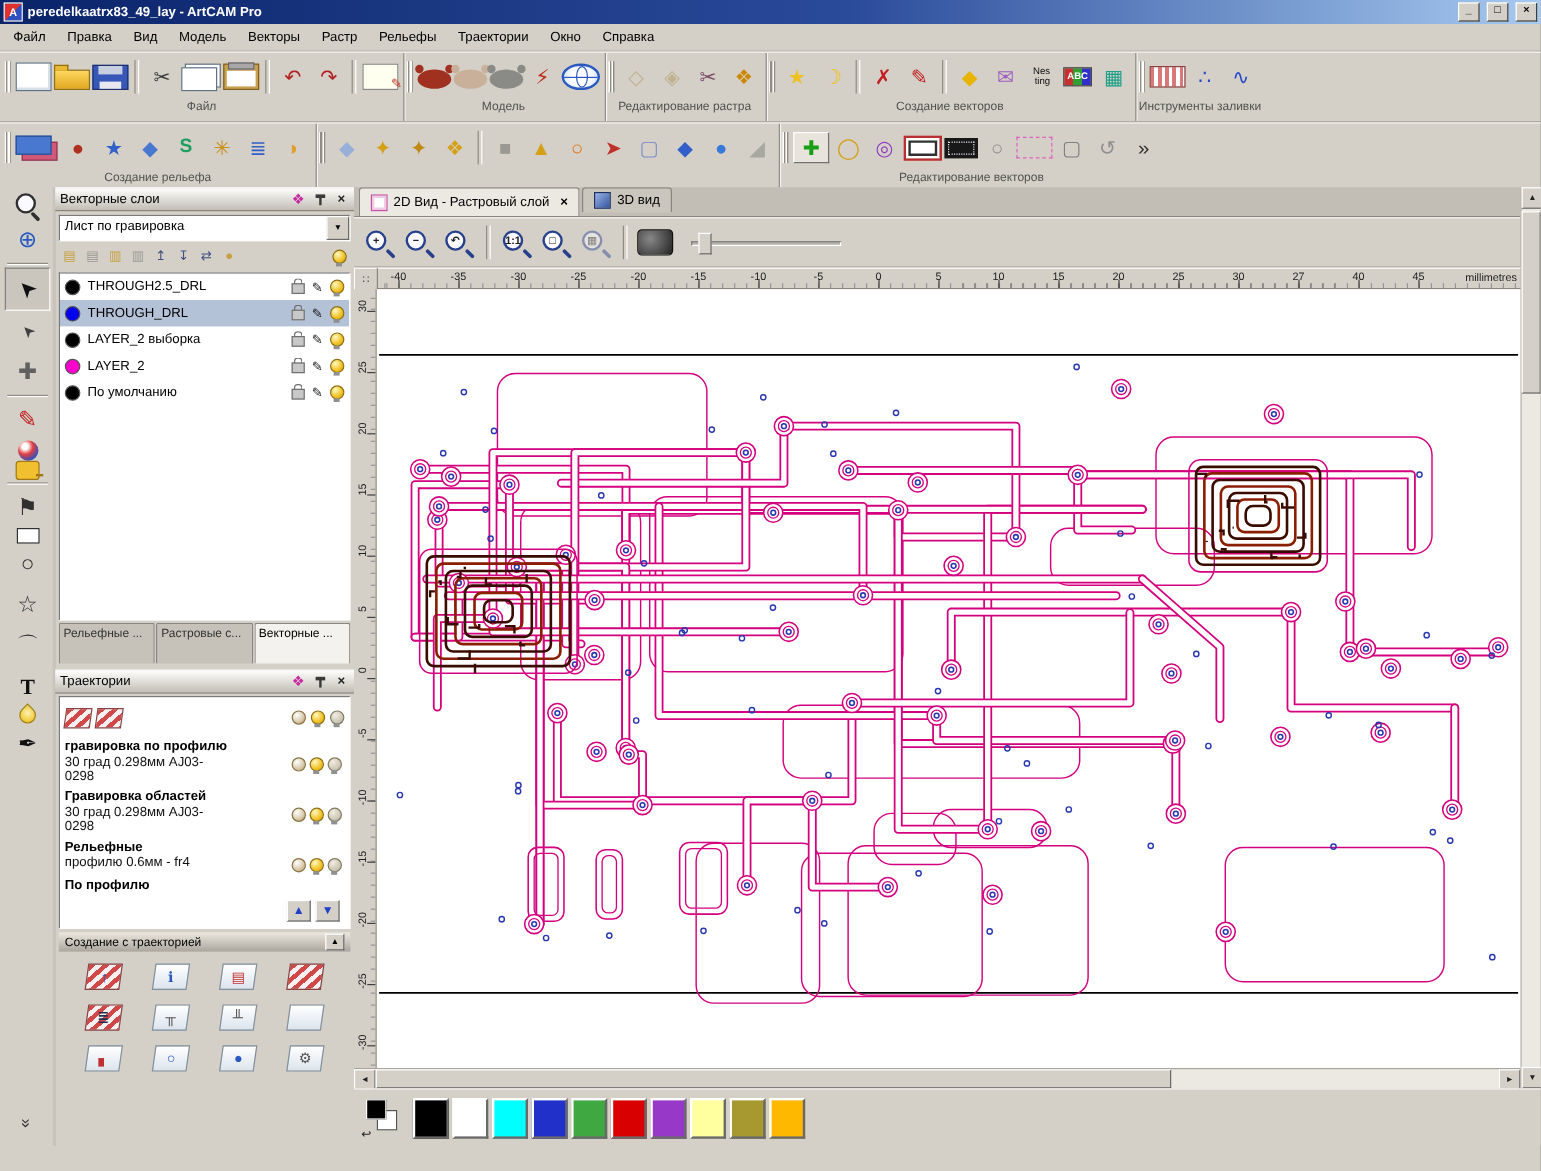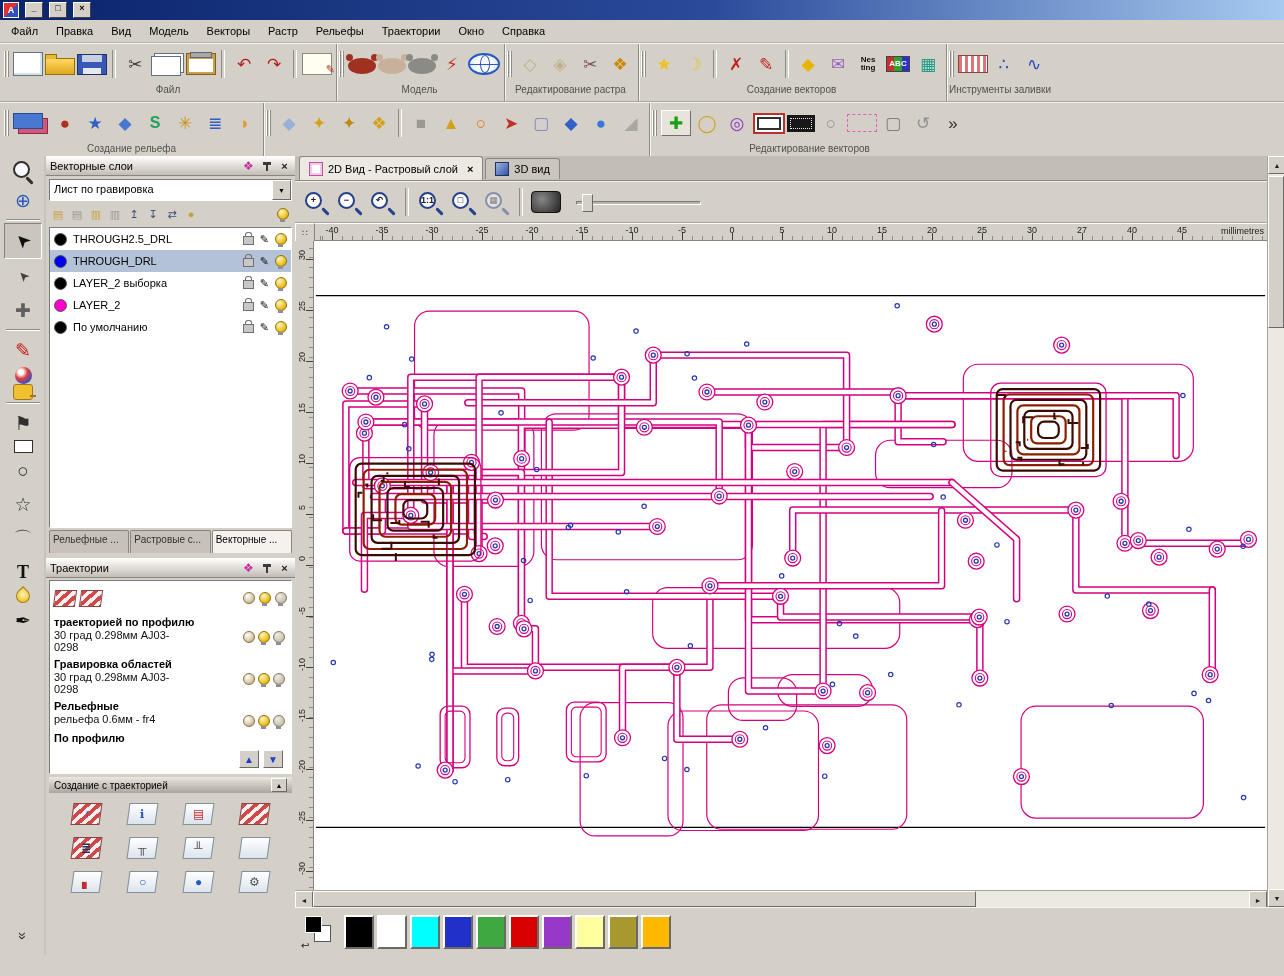--- a/index.html
+++ b/index.html
@@ -51,21 +51,21 @@
   .combo-btn{width:17px;background:#d4d0c8;border:1px solid;border-color:#fff #6a6a6a #6a6a6a #fff;font-size:7px;display:flex;align-items:center;justify-content:center}
   .layerops{display:flex;align-items:center;gap:3px;padding:2px 4px;height:20px}
   .lop{width:16px;height:14px;font-size:11px}
   .layerops .bulb{margin-left:auto;margin-right:2px}
   .layerlist{flex:1;margin:1px 3px 2px;background:#fff;border:1px solid;border-color:#7a7a7a #fff #fff #7a7a7a;overflow:hidden}
   .lrow{display:flex;align-items:center;height:22px;padding:0 4px;gap:6px}
   .lrow.sel{background:#b4c2d8}
   .ldot{width:11px;height:11px;border-radius:50%;border:1px solid #555}
   .lname{flex:1;white-space:nowrap;overflow:hidden}
   .pen{font-size:11px;color:#111}
-  .ptabs{display:flex;height:23px;padding:0 3px;gap:1px}
+  .ptabs{display:flex;height:34px;padding:0 3px;gap:1px}
   .ptab{flex:1;background:#c6c2ba;border:1px solid #8a867e;border-bottom:none;border-radius:2px 2px 0 0;font-size:10px;padding:3px 3px 0;white-space:nowrap;overflow:hidden;color:#333}
   .ptab.active{background:#f4f2ee;color:#000}
 
   .tp-panel{flex:1;display:flex;flex-direction:column;margin-top:4px;min-height:0}
   .tp-body{background:#fff;border:1px solid;border-color:#7a7a7a #fff #fff #7a7a7a;margin:2px 3px 0;padding:4px 4px 0;display:flex;flex-direction:column}
   .tp-head-icons{display:flex;align-items:center;gap:4px;height:26px}
   .sp{flex:1}
   .tp-item .tname{font-weight:bold;margin-top:5px;white-space:nowrap;overflow:hidden}
   .tp-detail{display:flex;align-items:flex-start;margin-top:1px}
   .tp-detail .dt{width:138px;color:#111}
@@ -74,21 +74,21 @@
   .arrbtn{width:18px;height:16px;background:#d4d0c8;border:1px solid;border-color:#fff #6a6a6a #6a6a6a #fff;color:#2040c8;font-size:10px;font-weight:bold;display:flex;align-items:center;justify-content:center}
   .opshead{height:16px;display:flex;align-items:center;gap:4px;padding:0 5px;background:linear-gradient(#ece8e0,#aaa69e);font-size:10px;margin:3px 3px 0}
   .collapse-btn{width:14px;height:12px;background:#d4d0c8;border:1px solid;border-color:#fff #6a6a6a #6a6a6a #fff;font-size:7px;display:flex;align-items:center;justify-content:center}
   .opgrid{display:grid;grid-template-columns:repeat(4,1fr);gap:12px 4px;padding:10px 14px;justify-items:center}
   .tp-fill{flex:1}
 
   
   .main{position:absolute;left:295px;top:156px;right:0;bottom:21px;display:flex;flex-direction:column}
   .main-top{flex:1;display:flex;min-height:0}
   .main-left{flex:1;display:flex;flex-direction:column;min-width:0}
-  .viewtabs{height:24px;display:flex;align-items:center;gap:2px;padding-left:4px;background:#c2beb6;border-bottom:1px solid #8a867e}
+  .viewtabs{height:24px;display:flex;align-items:flex-start;gap:2px;padding-left:4px;background:#c2beb6;border-bottom:1px solid #8a867e}
   .vtab{height:20px;display:flex;align-items:center;gap:5px;padding:0 9px;background:#cac6be;border:1px solid #8a867e;border-bottom:none;border-radius:3px 3px 0 0;white-space:nowrap}
   .vtab.active{height:23px;background:#ece9e2}
   .vtab .x{margin-left:4px;font-weight:bold;font-size:11px}
   .t2d{width:12px;height:12px;background:#fff;border:1px solid #c050a0;box-shadow:inset 0 0 0 2px #f0cce4}
   .t3d{width:12px;height:12px;background:linear-gradient(135deg,#9ab4e4,#3454a4);border:1px solid #1c3064}
   .zoombar{height:40px;display:flex;align-items:center;gap:5px;padding:0 8px;border-top:1px solid #f6f4f0;border-bottom:1px solid #a8a49c;background:#d4d0c8}
   .zb{display:flex;align-items:center;gap:5px}
   .zbt{width:30px;height:30px}
   .slider{width:125px;height:20px;position:relative;margin-left:10px}
   .groove{position:absolute;left:0;right:0;top:9px;height:2px;border:1px solid;border-color:#7a7a7a #fff #fff #7a7a7a;background:#b8b4ac}
@@ -138,21 +138,21 @@
   .i-paste::before{content:"";position:absolute;top:-2px;left:3px;right:3px;height:4px;background:#a8a8a8;border:1px solid #666}
   .i-paste::after{content:"";position:absolute;left:2px;right:2px;top:5px;bottom:2px;background:#fff}
   .i-note{width:18px;height:20px;background:#fffff0;border:1px solid #888;position:relative}
   .i-note::after{content:"✎";position:absolute;right:-4px;bottom:-2px;font-size:11px;color:#c03020}
   .i-bear{width:16px;height:16px;border-radius:50%;background:currentColor;margin-top:4px;position:relative}
   .i-bear::before,.i-bear::after{content:"";position:absolute;top:-4px;width:7px;height:7px;border-radius:50%;background:currentColor}
   .i-bear::before{left:-2px}.i-bear::after{right:-2px}
   .i-wiresphere{width:18px;height:18px;border-radius:50%;border:2px solid #2858c0;background:radial-gradient(circle at 50% 50%,#fff 40%,#cfe0ff 100%);position:relative}
   .i-wiresphere::before{content:"";position:absolute;left:0;right:0;top:50%;border-top:1px solid #2858c0}
   .i-wiresphere::after{content:"";position:absolute;top:0;bottom:0;left:35%;width:30%;border:1px solid #2858c0;border-radius:50%}
-  .i-nesting .g{white-space:pre;font-size:8px;font-weight:bold;line-height:8px;text-align:right}
+  .i-nesting .g{white-space:pre;font-size:8px;font-weight:normal;line-height:8px;text-align:right}
   .i-abc .g{font-size:8px;font-weight:bold;color:#fff;background:linear-gradient(90deg,#c83030 0 33%,#30a030 33% 66%,#3030c8 66%);padding:3px 2px;border:1px solid #444}
   .i-grid{width:16px;height:16px;border:1px solid #904040;background:repeating-linear-gradient(90deg,#d87878 0 3px,#fff 3px 6px)}
   .i-layers{width:14px;height:14px;background:#4878d0;border:1px solid #2a4a90;box-shadow:5px 5px 0 -1px #d05878,5px 5px 0 0 #902a4a;margin:-4px 6px 0 0}
   .i-target{width:17px;height:17px;border:2px solid #b83030;box-shadow:inset 0 0 0 2px #fff,inset 0 0 0 4px #303030;background:#fff}
   .i-circuit{width:17px;height:17px;background:#181818;position:relative}
   .i-circuit::after{content:"";position:absolute;left:3px;right:3px;top:3px;bottom:3px;border:1px dotted #e8e8e8}
   .i-dotsq{width:16px;height:16px;border:1px dashed #e060c0}
   .i-raised{border:1px solid;border-color:#fff #707070 #707070 #fff;background:#e8e4dc;width:24px;height:24px}
   .i-ball{width:17px;height:17px;border-radius:50%;background:radial-gradient(circle at 35% 30%,#fff 15%,#e04040 40%,#3050c0 75%,#208040 100%)}
   .i-tape{width:18px;height:14px;background:#f0c030;border:1px solid #a07818;border-radius:3px;position:relative}
@@ -180,20 +180,21 @@
   .lock{width:9px;height:7px;background:#c8c8c8;border:1px solid #707070;position:relative;display:inline-block;margin-top:2px;flex:none}
   .lock::before{content:"";position:absolute;top:-5px;left:1px;width:5px;height:4px;border:1px solid #707070;border-bottom:none;border-radius:3px 3px 0 0}
 </style>
 </head>
 <body>
 
 <div id="app">
 
   <div class="titlebar">
     <span class="appicon">A</span>
+    <span class="t-title">peredelkaatrx83_49_lay - ArtCAM Pro</span>
     <span class="winbtn">_</span>
     <span class="winbtn">□</span>
     <span class="winbtn">×</span>
   </div>
 
   <div class="menubar">
       <div class="menu-item">Файл</div>
       <div class="menu-item">Правка</div>
       <div class="menu-item">Вид</div>
       <div class="menu-item">Модель</div>
@@ -558,21 +559,21 @@
         <div class="tp-head-icons">
             <span class="op-i i-stripes sm"></span>
             <span class="op-i i-stripes sm"></span>
             <span class="sp"></span>
             <span class="i-bead"></span>
             <span class="bulb"></span>
             <span class="bulb off"></span>
           </div>
         <div>
             <div class="tp-item">
-              <div class="tname">траекторией по профилю</div>
+              <div class="tname">гравировка по профилю</div>
               <div class="tp-detail">
                 <span class="dt">30 град 0.298мм AJ03-0298</span>
                 <span class="ic">
                   <span class="i-bead"></span>
                   <span class="bulb"></span>
                   <span class="bulb off"></span>
                 </span>
               </div>
             </div>
             <div class="tp-item">
@@ -582,21 +583,21 @@
                 <span class="ic">
                   <span class="i-bead"></span>
                   <span class="bulb"></span>
                   <span class="bulb off"></span>
                 </span>
               </div>
             </div>
             <div class="tp-item">
               <div class="tname">Рельефные</div>
               <div class="tp-detail">
-                <span class="dt">рельефа 0.6мм - fr4</span>
+                <span class="dt">профилю 0.6мм - fr4</span>
                 <span class="ic">
                   <span class="i-bead"></span>
                   <span class="bulb"></span>
                   <span class="bulb off"></span>
                 </span>
               </div>
             </div>
             <div class="tp-item">
               <div class="tname">По профилю</div>
             </div>

